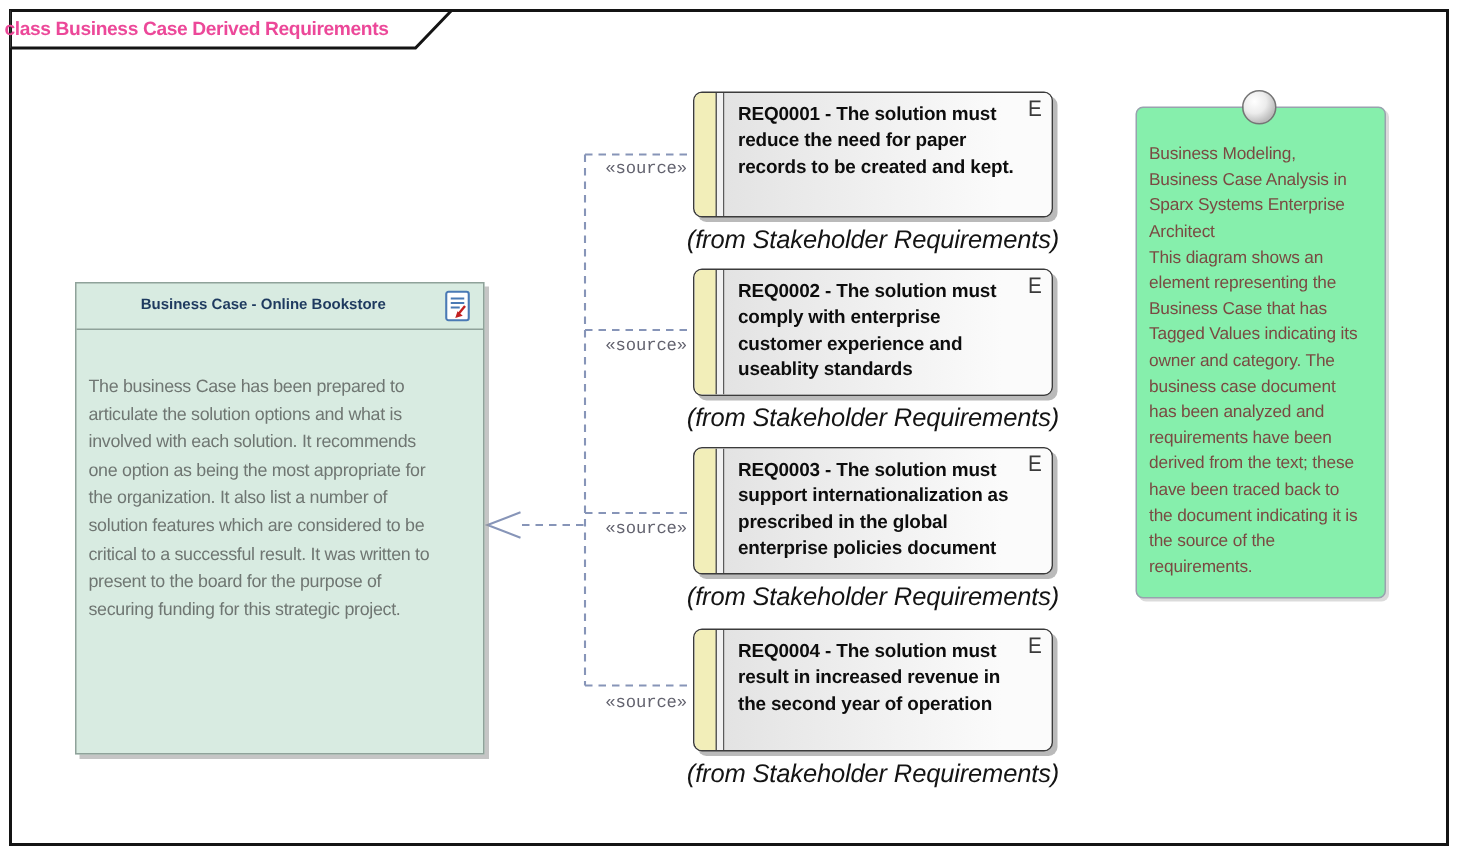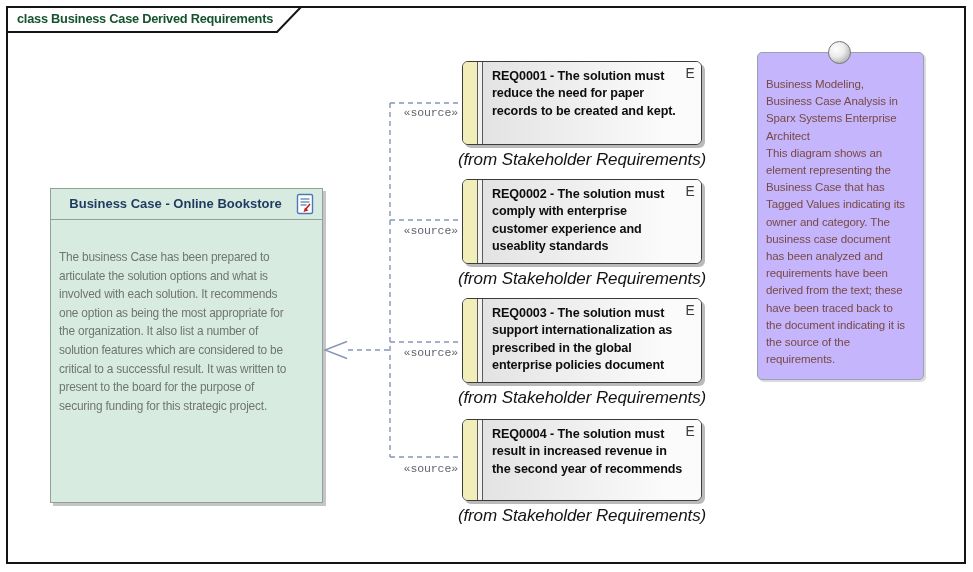--- a/index.html
+++ b/index.html
@@ -7,38 +7,38 @@
     position:relative;width:973px;height:572px;background:#ffffff;
     font-family:"Liberation Sans","DejaVu Sans",sans-serif;overflow:hidden;
   }
   .abs{position:absolute;}
   .preline{white-space:pre-line;}
 
   
   #frame-border{left:6px;top:6px;width:960px;height:558px;border:2px solid #141414;box-sizing:border-box;}
   #diagram-tab-shape{left:7px;top:6px;}
   #diagram-tab-title{
-    left:17px;top:11px;width:270px;font-size:12.8px;font-weight:bold;color:#14532d;
+    left:3px;top:11px;width:270px;font-size:12.8px;font-weight:bold;color:#ec4899;
     letter-spacing:-0.25px;
   }
 
   
   #connector-layer{left:0;top:0;}
   .source-label{
     width:62px;text-align:right;font-size:11.5px;color:#63636f;letter-spacing:-0.1px;font-family:Liberation Mono, monospace;
   }
 
   
   #business-case{
     left:50px;top:188px;width:273px;height:315px;box-sizing:border-box;
     background:#d8ebe1;border:1px solid #8fa29a;
     box-shadow:3px 3px 0 rgba(150,150,150,0.55);
   }
   #bc-header{position:relative;height:30px;line-height:30px;text-align:center;
-    font-size:13px;font-weight:bold;color:#1e3a5f;padding-right:22px;}
+    font-size:10px;font-weight:bold;color:#1e3a5f;padding-right:22px;}
   #bc-doc-icon{position:absolute;right:7px;top:4px;}
   #bc-tags{border-top:1px solid #8fa29a;height:63px;box-sizing:border-box;padding-top:3px;}
   #bc-tags-label{text-align:center;font-style:italic;font-size:12.4px;color:#333;line-height:17px;}
   .bc-tag-row{padding-left:8px;font-size:12.4px;color:#1c1c1c;line-height:15.6px;letter-spacing:-0.1px;}
   #bc-notes{
     border-top:1px solid #8fa29a;height:166px;box-sizing:border-box;
     padding:28px 6px 0 8px;font-size:11.9px;line-height:18.6px;color:#6f7672;
     letter-spacing:-0.2px;
   }
 
@@ -59,22 +59,22 @@
     position:absolute;top:2px;right:6px;font-size:15px;font-weight:400;color:#3a3a3a;
     transform:scaleX(0.92);
   }
   .req-caption{
     left:452px;width:260px;text-align:center;font-size:17px;font-style:italic;color:#141414;
     letter-spacing:-0.1px;
   }
 
   
   #note{
-    left:757px;top:52px;width:167px;height:328px;box-sizing:border-box;
-    background:#c4b5fd;border:1.2px solid #98a2ae;border-radius:5px;
+    left:757px;top:71px;width:167px;height:328px;box-sizing:border-box;
+    background:#86efac;border:1.2px solid #98a2ae;border-radius:5px;
     box-shadow:2px 2px 0 rgba(175,175,175,0.45);
     padding:23px 6px 0 8px;
   }
   #note-text{font-size:11.5px;line-height:17.2px;color:#7a4a42;letter-spacing:-0.1px;}
   #note-pin-icon{
     position:absolute;left:70px;top:-12px;width:23px;height:23px;border-radius:50%;
     background:radial-gradient(circle at 35% 32%,#ffffff 0%,#ececec 40%,#bdbdbd 72%,#a6a6a6 100%);
     border:1.5px solid #757575;box-sizing:border-box;
   }
 </style>
@@ -171,21 +171,21 @@
   </div>
   <div class="abs req-caption" style="top:388px">(from Stakeholder Requirements)</div>
 
   <div class="abs req" style="top:419px;height:82px">
     <div class="req-strip"></div>
     <div class="req-strip2"></div>
     <div class="req-body">
       <div class="req-corner-letter">E</div>
       <div class="req-text preline">REQ0004 - The solution must
 result in increased revenue in
-the second year of recommends</div>
+the second year of operation</div>
     </div>
   </div>
   <div class="abs req-caption" style="top:506px">(from Stakeholder Requirements)</div>
 
   <div id="note" class="abs">
     <div id="note-pin-icon"></div>
     <div id="note-text" class="preline">Business Modeling,
 Business Case Analysis in
 Sparx Systems Enterprise
 Architect

